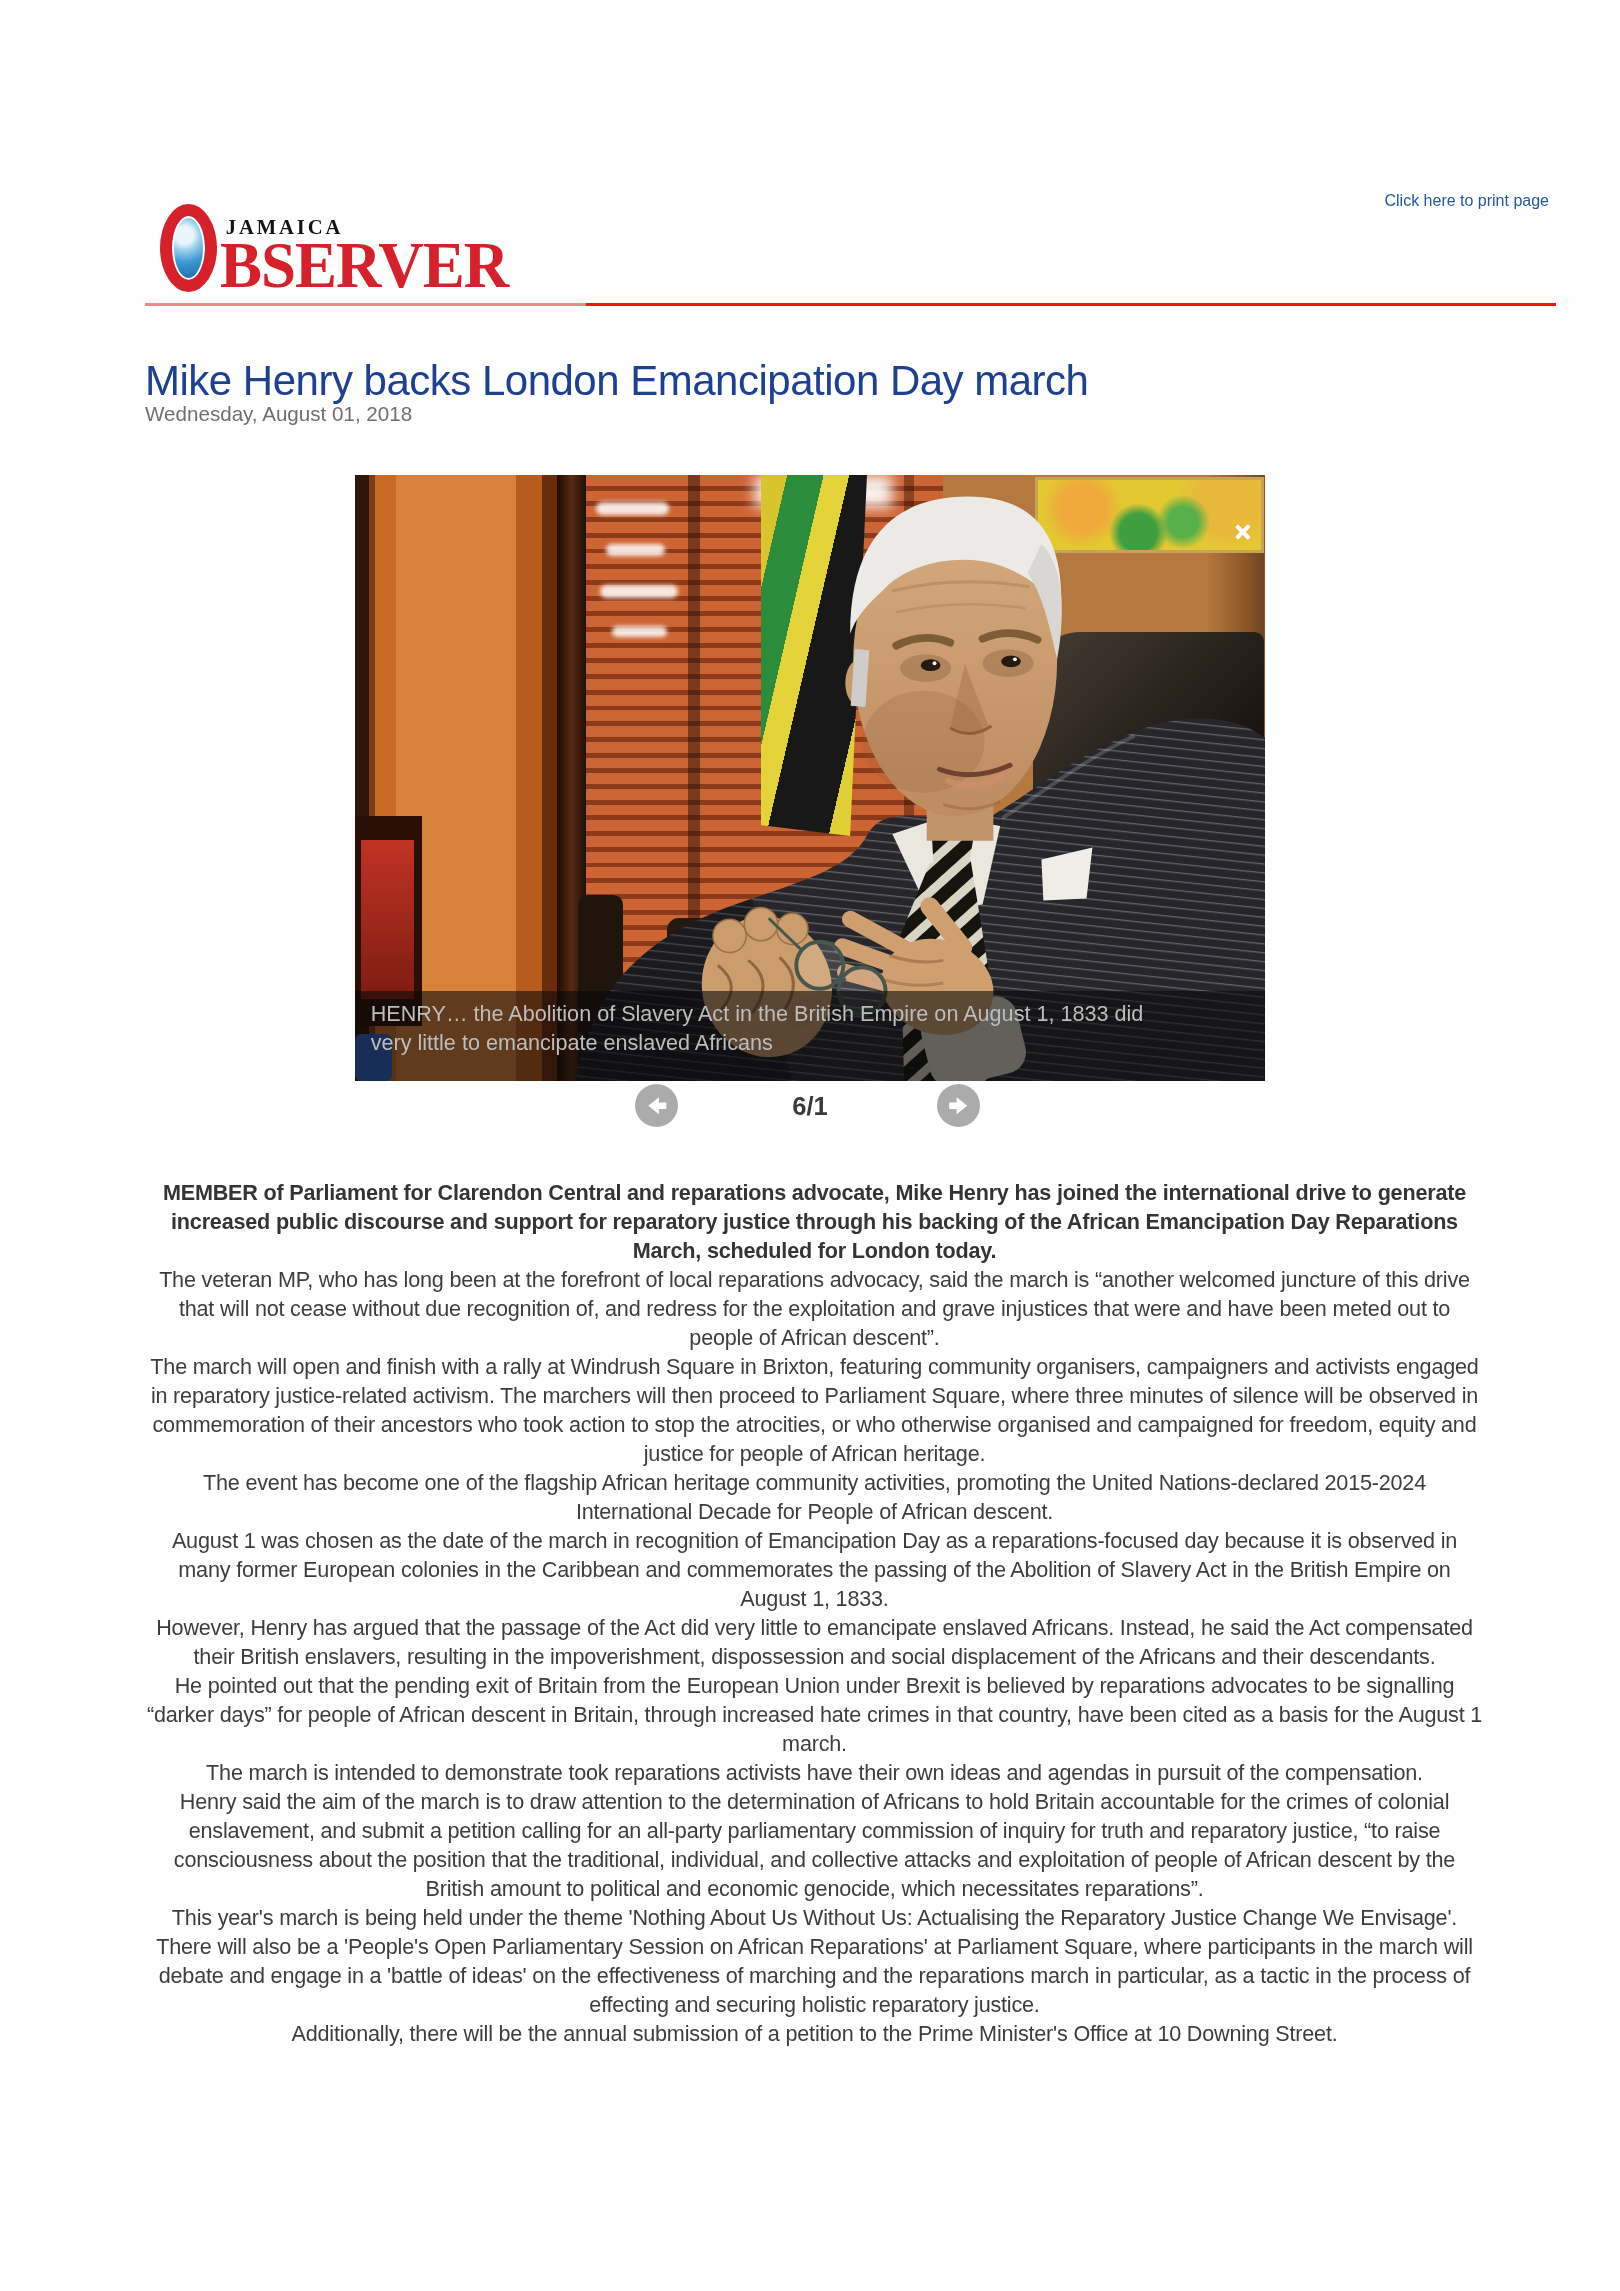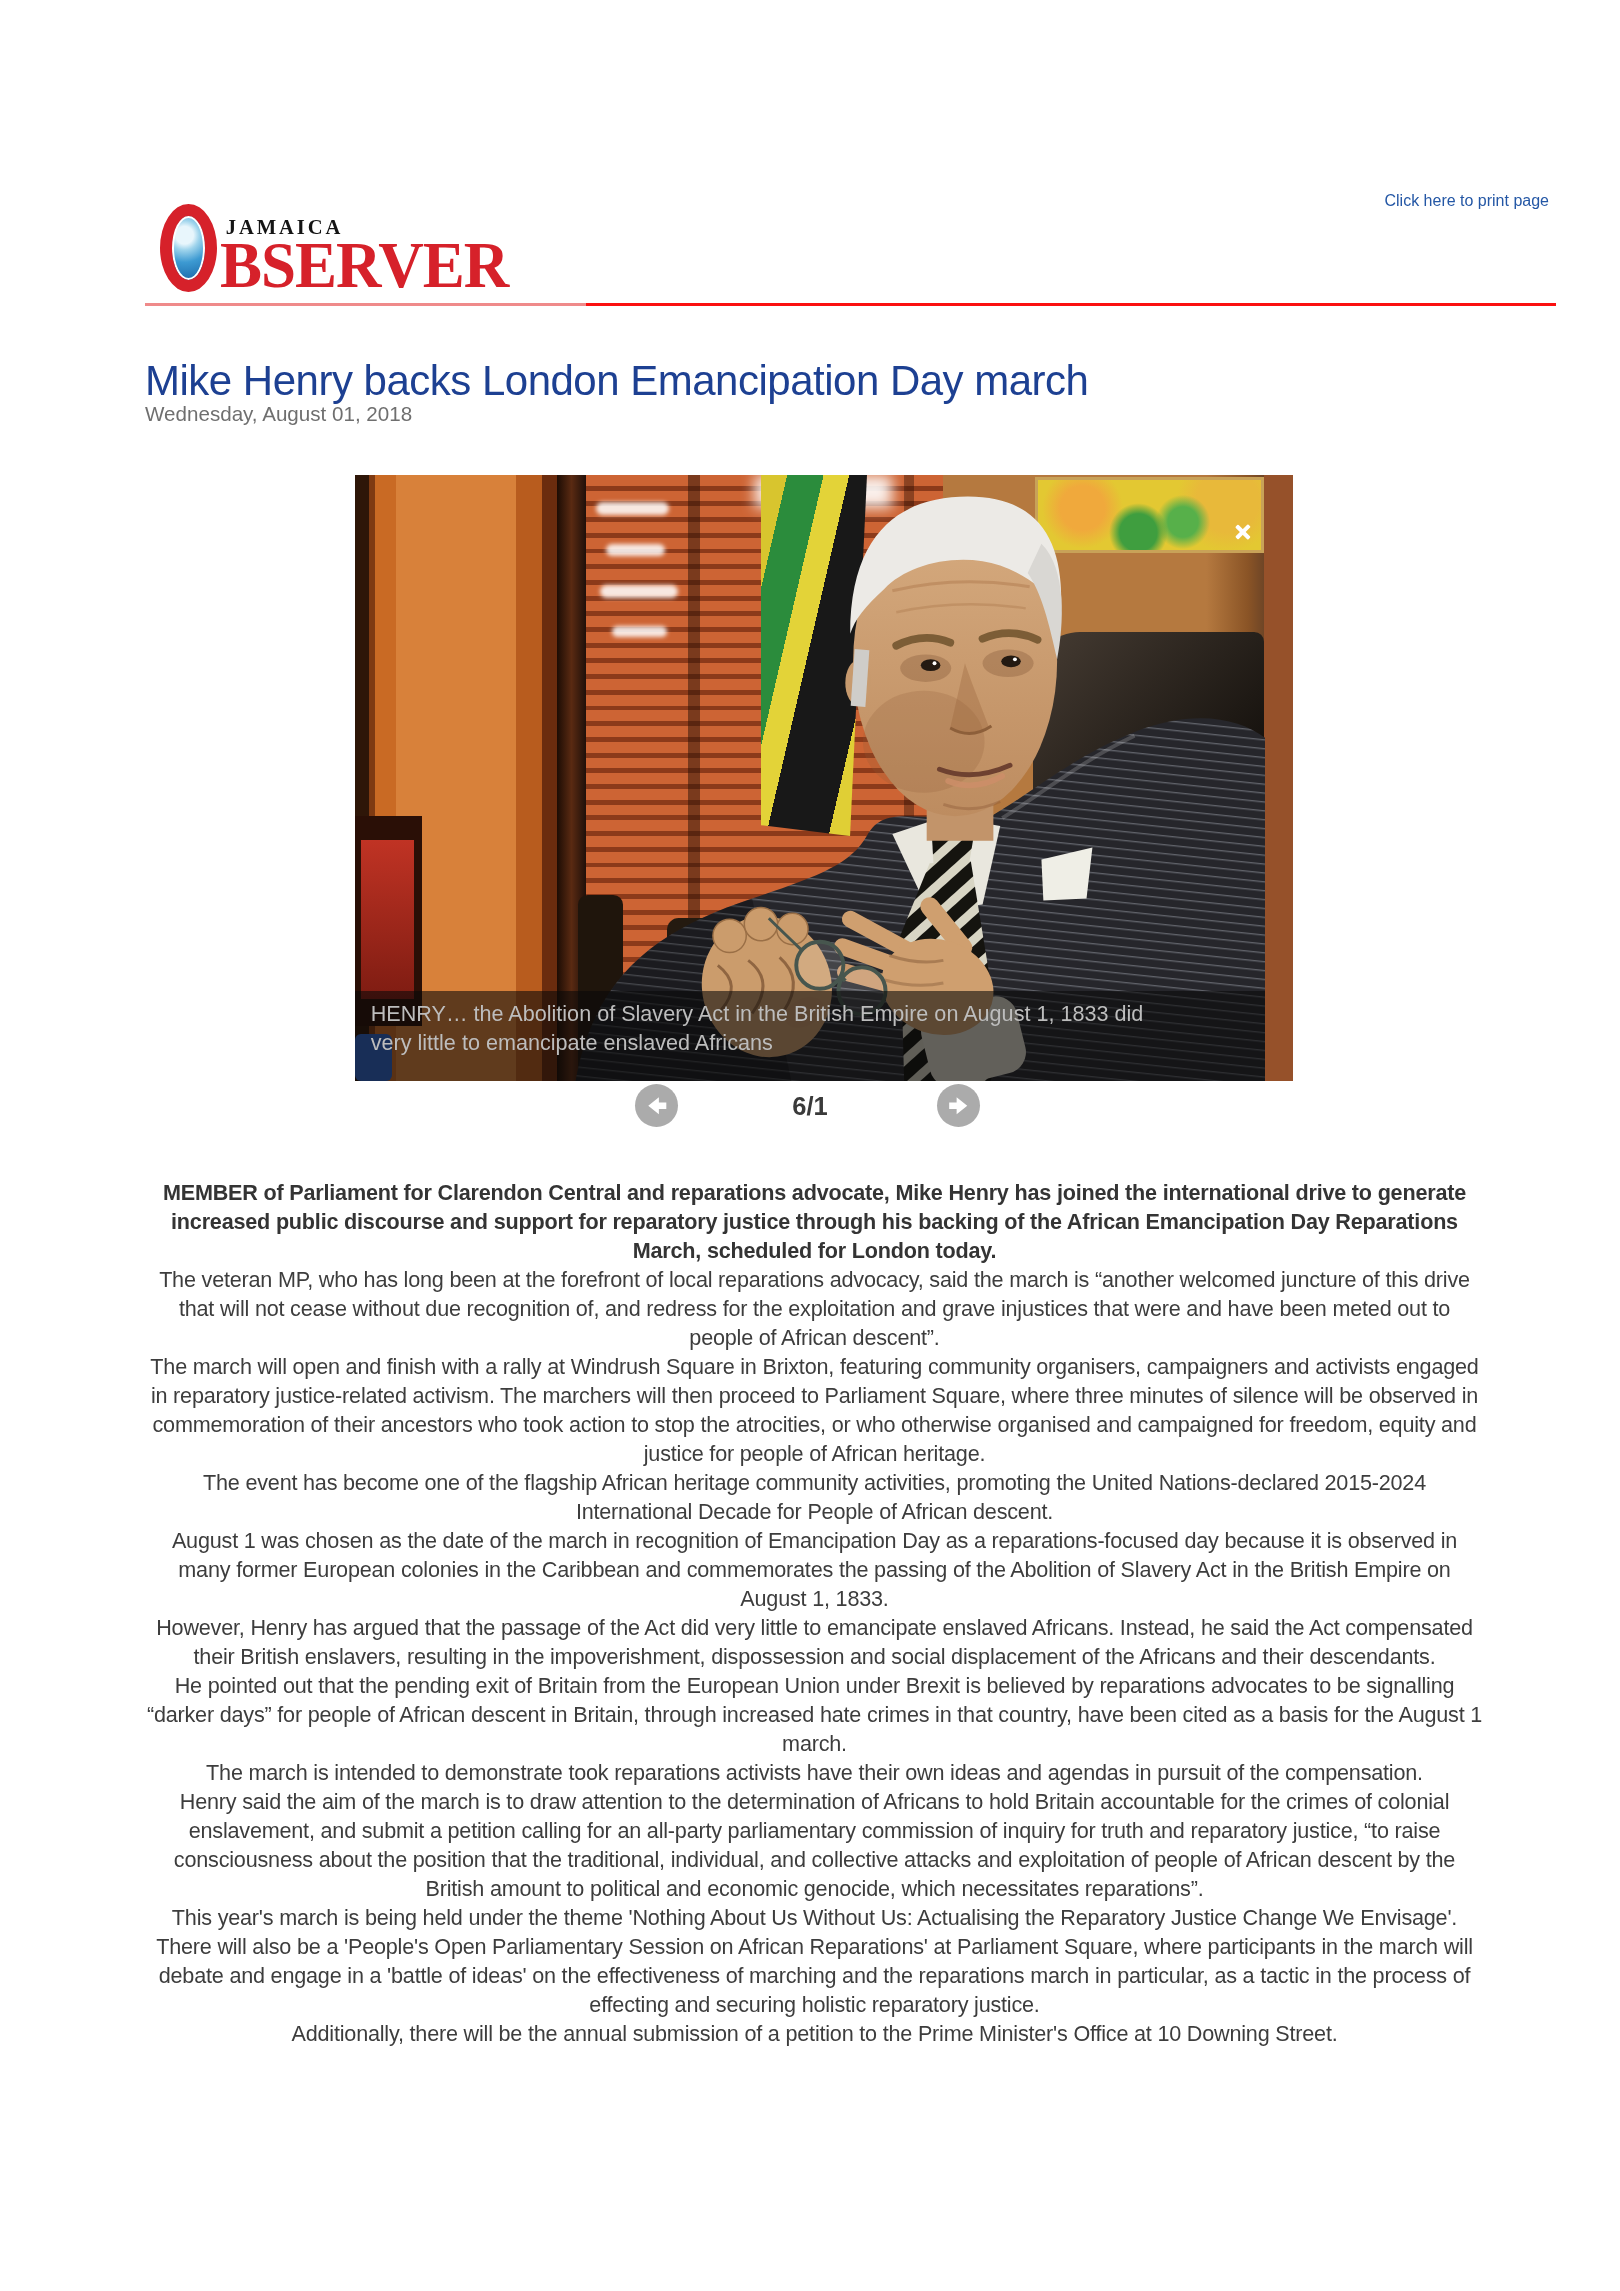--- a/index.html
+++ b/index.html
@@ -21,21 +21,21 @@
               text-decoration:none;cursor:pointer;}
   .rule{position:absolute;left:145px;top:303px;width:1411px;height:2.9px;
         background:linear-gradient(90deg,#ef8a8a 0 441px,#fb1010 441px);}
 
   
   .headline{position:absolute;left:145px;top:329px;width:1353px;font-size:42px;
             font-weight:normal;color:#1d4092;letter-spacing:-0.5px;}
   .dateline{position:absolute;left:145px;top:402px;font-size:20.6px;color:#6f6f6f;text-align:center;}
 
   
-  .photo{position:absolute;left:355px;top:475px;width:910px;height:606px;overflow:hidden;background:#96512a;padding-left:28px;}
+  .photo{position:absolute;left:355px;top:475px;width:910px;height:606px;overflow:hidden;background:#96512a;}
   .photo *{position:absolute;}
   .ph-frame-left{left:0;top:0;width:13.7px;height:606px;background:#2e1608;z-index:1;}
   .ph-door{left:13.7px;top:0;width:188px;height:606px;z-index:1;
            background:linear-gradient(90deg,#7e3a12 0 5.9px,#c96a24 5.9px 27.4px,#d8813a 27.4px 147px,#b85c1e 147px 173px,#6b2c0e 173px);}
   .ph-door-panel{left:43px;top:39px;width:110px;height:490px;border:2.9px solid rgba(95,42,10,.55);
                  background:linear-gradient(180deg,#d07a30,#c26722);border-radius:2px;}
   .ph-doorgap{left:202px;top:0;width:29px;height:606px;z-index:1;
               background:linear-gradient(90deg,#1c0c04,#5a2a12 50%,#20100a);}
   .ph-blinds{left:231px;top:0;width:357px;height:606px;z-index:1;
              background:repeating-linear-gradient(180deg,#cd6434 0 10.8px,#8c3a1a 10.8px 15.7px);}

